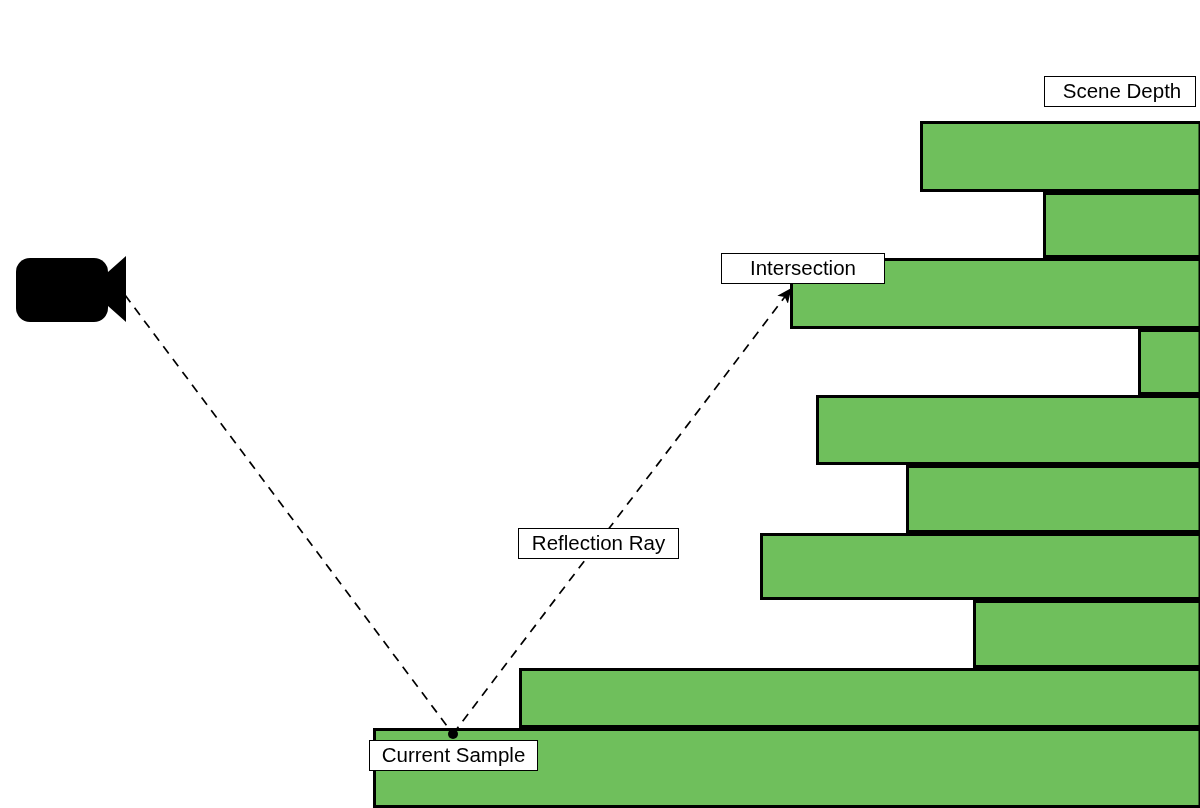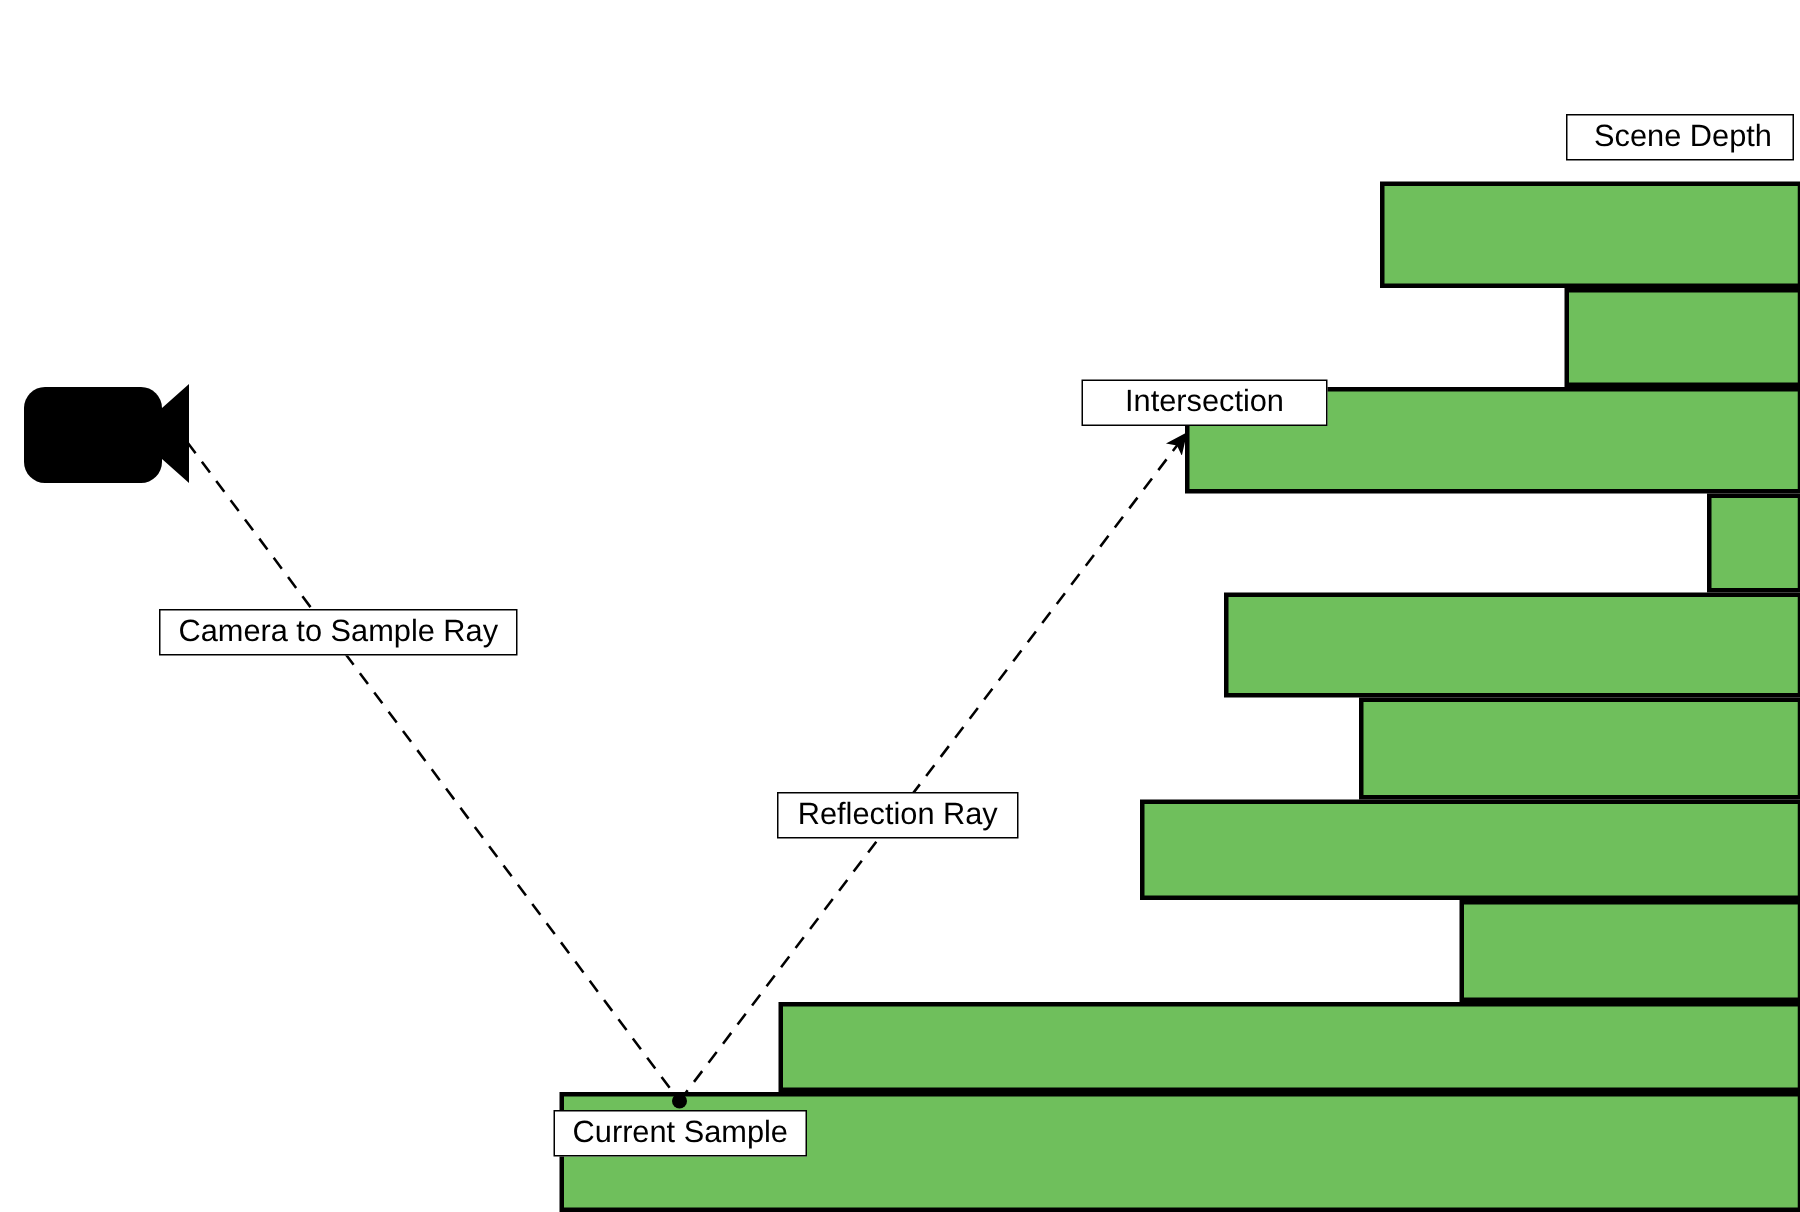--- a/index.html
+++ b/index.html
@@ -74,19 +74,18 @@
     <g id="camera-icon-group">
       <rect id="cam-body" rx="14" ry="14" fill="#000000" x="16" y="258" width="92" height="64"></rect>
       <polygon id="cam-lens" fill="#000000" points="108,272 126,256 126,322 108,306"></polygon>
     </g>
   </svg>
 
   <div class="label-box" id="lbl-scene-depth" style="left: 1044px; top: 76px; width: 152px; height: 31px; line-height: 28px; padding-left: 13px;">Scene Depth</div>
 
   <div class="label-box" id="lbl-intersection" style="left: 721px; top: 253px; width: 164px; height: 31px; line-height: 28px;">Intersection</div>
 
-  <div class="label-box" id="lbl-camera-ray" style="left: 106px; top: 406px; width: 239px; height: 31px; line-height: 28px;">Camera to Sample Ray</div>
 
   <div class="label-box" id="lbl-current-sample" style="left: 369px; top: 740px; width: 169px; height: 31px; line-height: 28px;">Current Sample</div>
 
   <div class="label-box" id="lbl-reflection-ray" style="left: 518px; top: 528px; width: 161px; height: 31px; line-height: 28px;">Reflection Ray</div>
 
 </div>
 
 </body></html>

